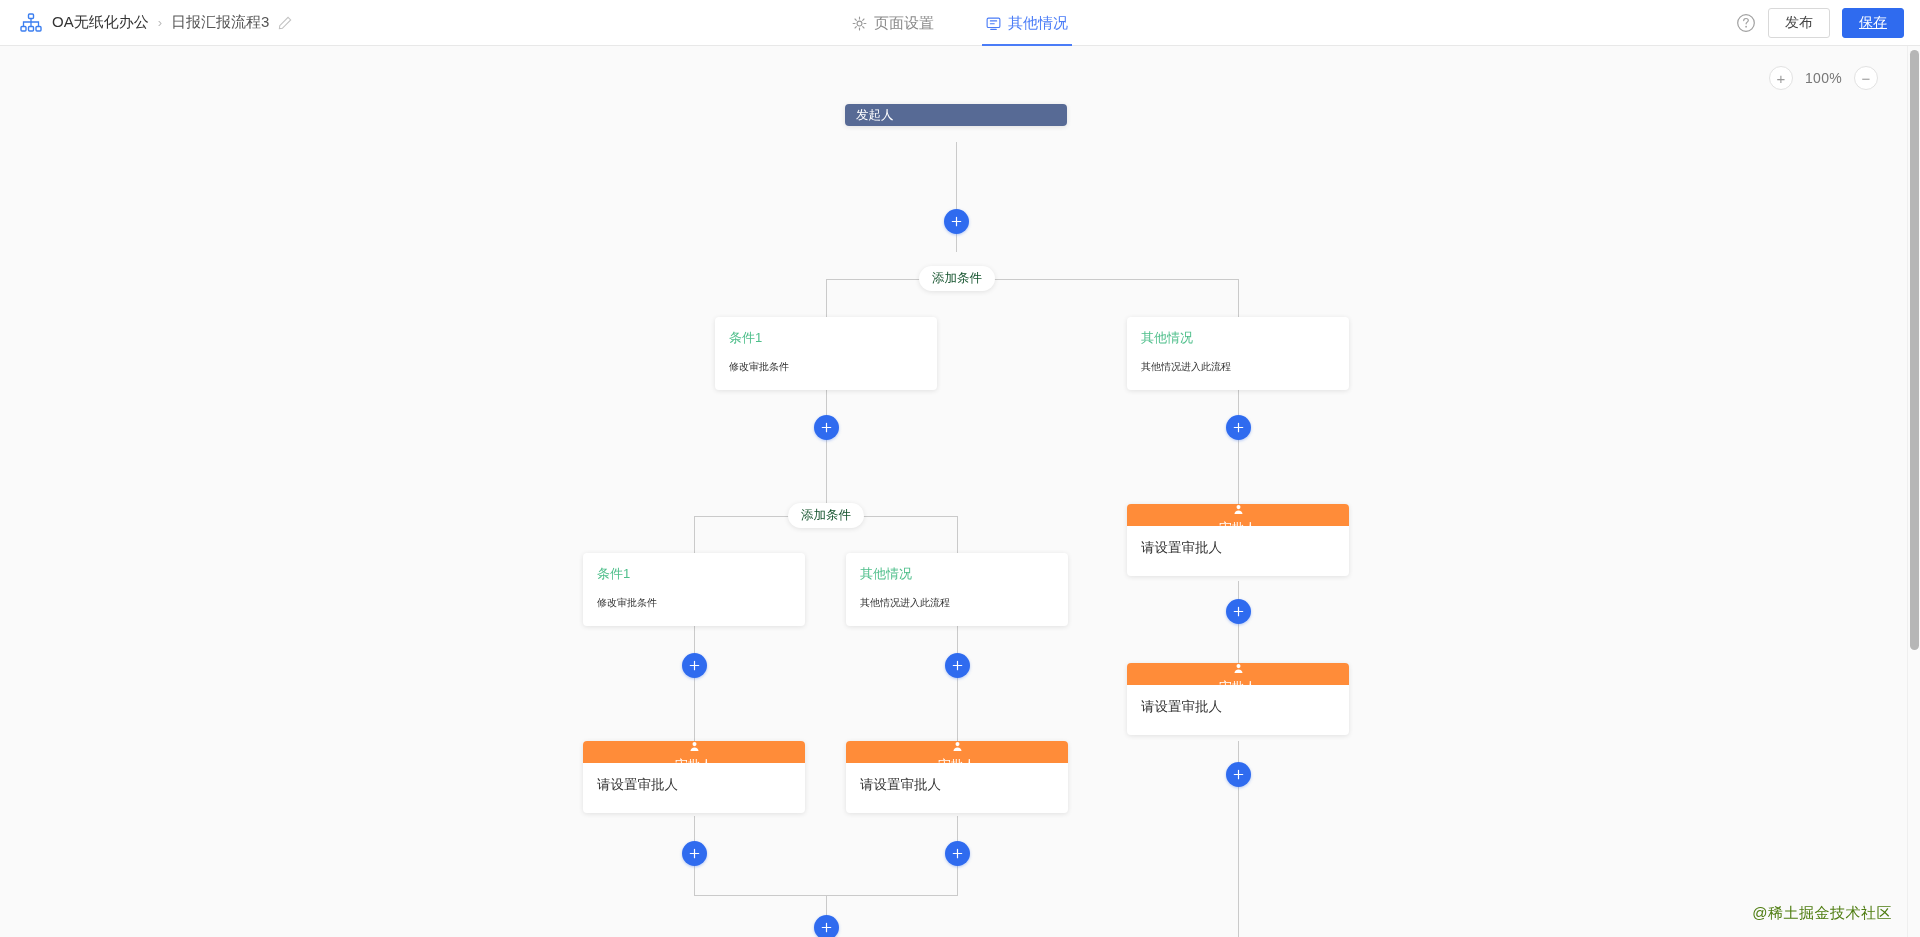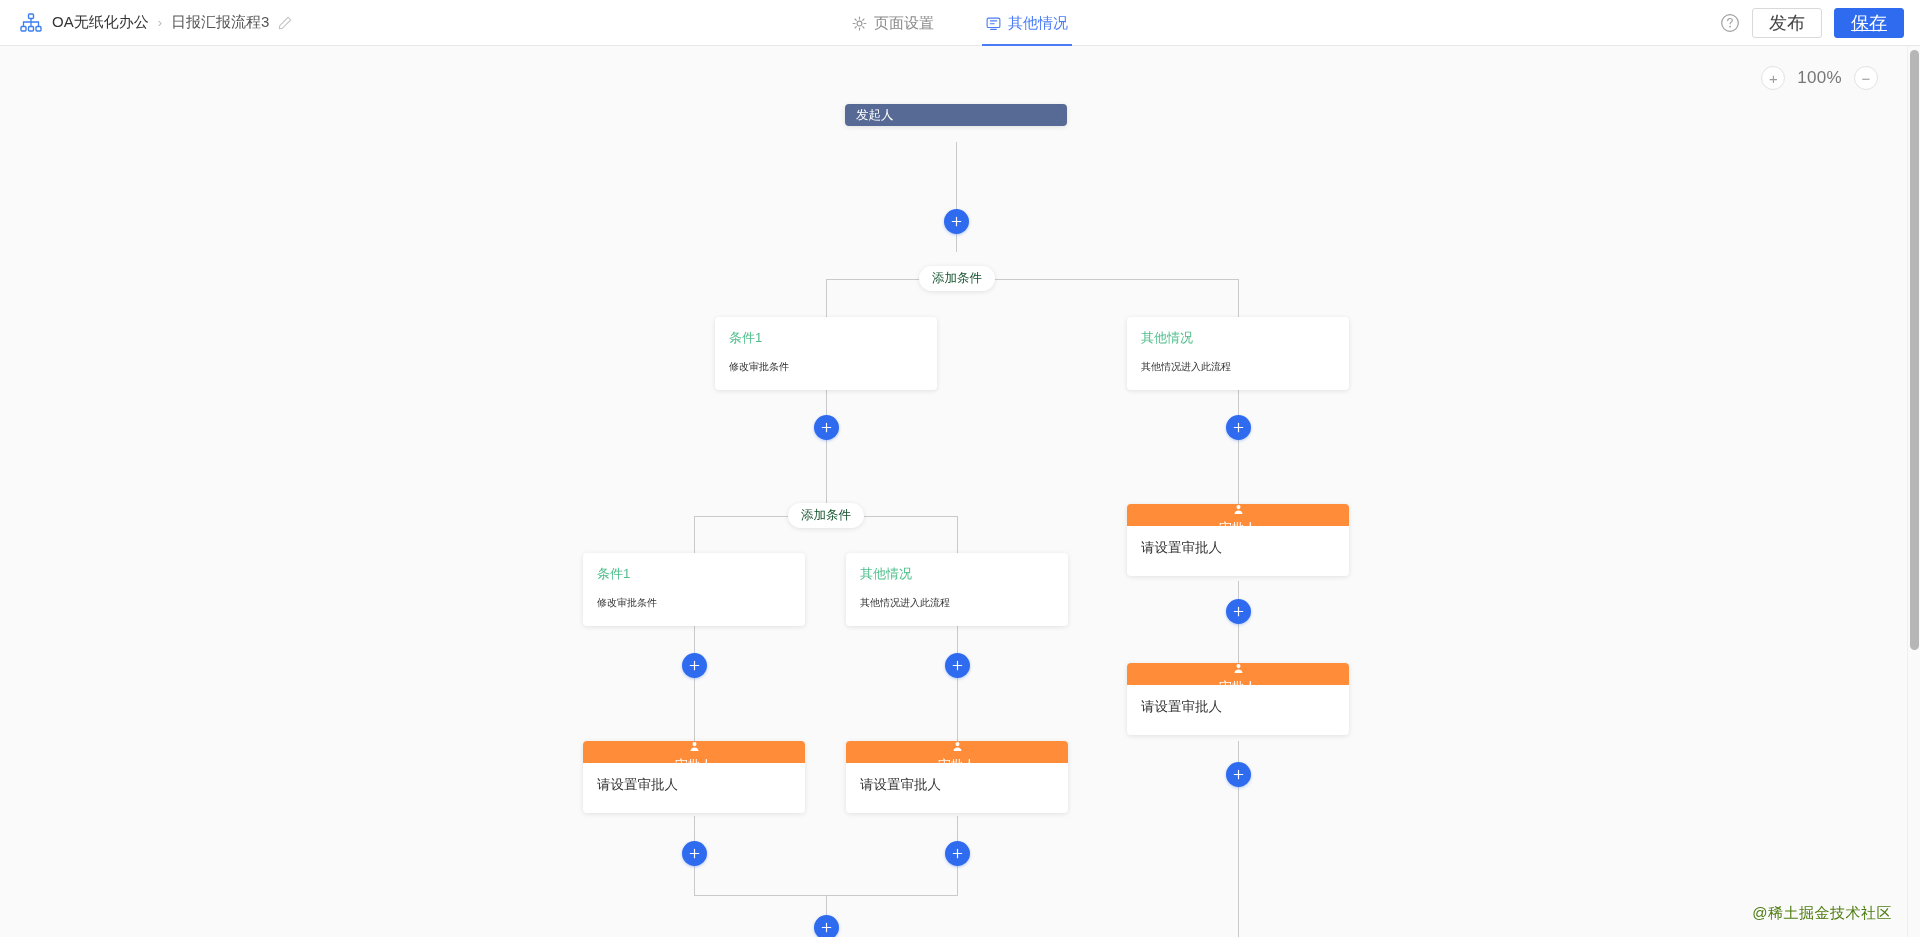--- a/index.html
+++ b/index.html
@@ -40,42 +40,42 @@
     height:2px; background:#4a7cf7;
   }
   .tab svg{ display:block; }
 
   .topright{
     position:absolute; right:16px; top:0; height:46px;
     display:flex; align-items:center; gap:12px;
   }
   .help-ico{ width:20px;height:20px; cursor:pointer; display:block; }
   .btn{
-    height:30px; min-width:62px; padding:0 16px; font-size:18px;
+    height:30px; min-width:62px; padding:0 16px; font-size:14px;
     border-radius:3px; display:flex; align-items:center; justify-content:center;
     cursor:pointer; white-space:nowrap;
   }
   .btn-ghost{ background:#fff; border:1px solid #d9d9d9; color:#444; }
   .btn-primary{ background:#2f6bef; border:1px solid #2f6bef; color:#fff;text-decoration:underline; }
 
   
   .canvas{
     position:absolute; top:46px; left:0; width:1920px; height:891px;
     background:#fafafa; overflow:hidden;
   }
   .zoomctl{
     position:absolute; right:42px; top:20px;
     display:flex; align-items:center; gap:12px; z-index:20;
   }
   .zbtn{
     width:24px;height:24px;border-radius:50%;border:1px solid #e2e2e2;
     background:#fff;color:#9a9a9a;font-size:15px; line-height:1;
     display:flex;align-items:center;justify-content:center;cursor:pointer;
   }
-  .zval{ font-size:17px; color:#777; letter-spacing:.3px; }
+  .zval{ font-size:14px; color:#777; letter-spacing:.3px; }
 
   .flow{ position:absolute; top:0; left:0; width:1920px; height:891px; }
 
   
   .ln{ position:absolute; background:#cacaca; }
   .lnv{ width:1px; }
   .lnh{ height:1px; }
 
   
   .node{

